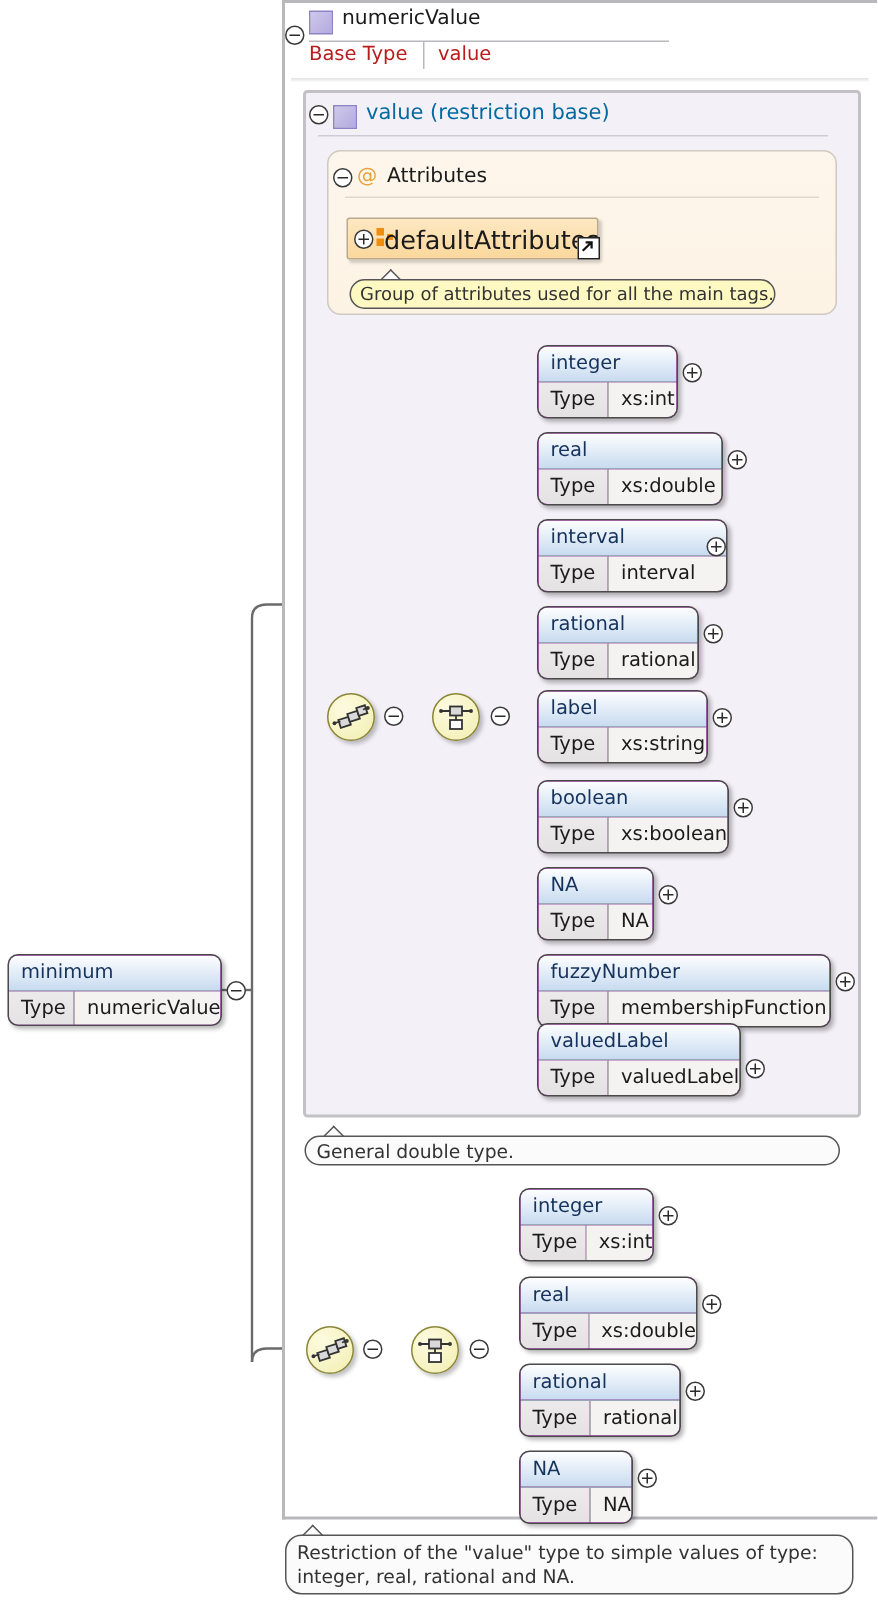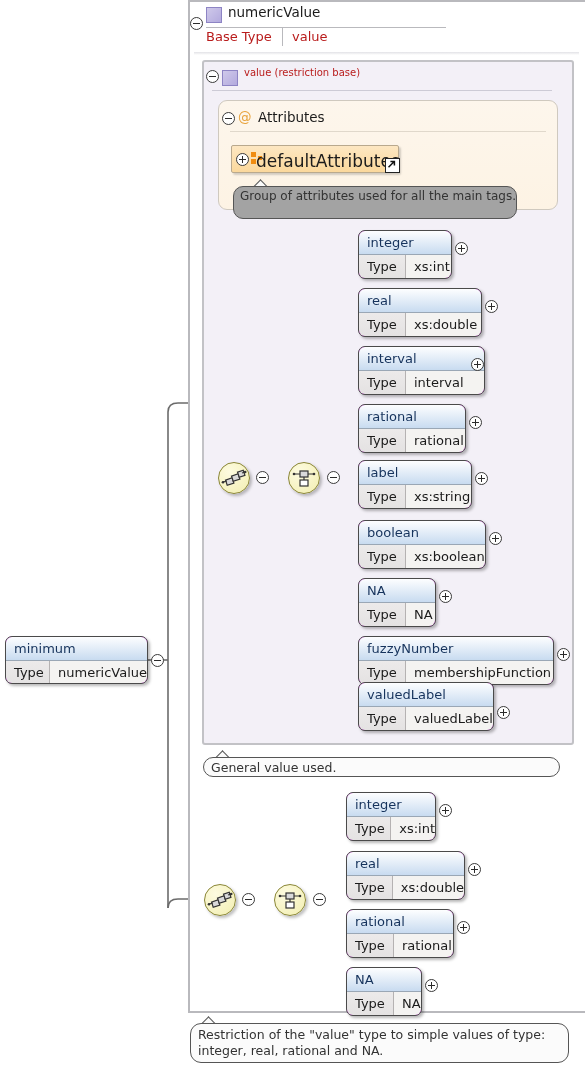--- a/index.html
+++ b/index.html
@@ -23,21 +23,21 @@
   #type-basetype .v{position:absolute;left:86px;top:0;}
   #type-shadow{left:194px;top:52px;width:385px;height:3px;
       background:linear-gradient(to bottom,#e2e2e6,#ffffff);}
 
   
   #value-container{left:202px;top:60px;width:372px;height:685px;
       background:#f3f0f7;border:2px solid #c2c2c6;border-radius:3px;box-sizing:border-box;}
   #value-header{left:222px;top:68px;width:260px;height:20px;}
   #value-header .sq{position:absolute;left:0;top:2px;width:14px;height:14px;
       background:linear-gradient(135deg,#cfc9ea,#b3aade);border:1px solid #8d84c4;}
-  #value-header .nm{position:absolute;left:22px;top:-1px;font-size:10px;color:#b91c1c;}
+  #value-header .nm{position:absolute;left:22px;top:-1px;font-size:14px;color:#0369a1;}
   #value-rule{left:212px;top:90px;width:340px;height:1px;background:#cdcbd6;}
 
   
   #attrs-container{left:218px;top:100px;width:340px;height:110px;
       background:linear-gradient(to bottom,#fdf6ec,#fdf3e4);border:1px solid #cfc9bf;
       border-radius:9px;box-sizing:border-box;}
   #attrs-header{left:238px;top:109px;width:200px;height:20px;}
   #attrs-header .at{position:absolute;left:0;top:0px;font-size:13.5px;color:#e8a33d;}
   #attrs-header .nm{position:absolute;left:20px;top:0px;font-size:13.5px;color:#1b1b1b;}
   #attrs-rule{left:230px;top:131px;width:316px;height:1px;background:#e0d8cb;}
@@ -48,22 +48,22 @@
       border:1px solid #b9a98e;box-sizing:border-box;border-radius:2px;
       box-shadow:2px 2px 2px rgba(0,0,0,.17);}
   #defattr-label{left:256px;top:151px;font-size:17px;color:#1b1b1b;}
   #defattr-arrow{left:385px;top:158px;width:13px;height:13px;background:#ffffff;border:1px solid #222;}
   #defattr-arrow svg{display:block;}
   
   #defattr-glyph{left:251px;top:152px;width:12px;height:12px;}
   #defattr-glyph i{position:absolute;background:#f08c10;display:block;}
 
   
-  #defattr-note{left:233px;top:186px;width:284px;height:33px;
-      background:#a3a3a3;border:1px solid #555;border-radius:10px;box-sizing:border-box;}
+  #defattr-note{left:233px;top:186px;width:284px;height:20px;
+      background:#fef9c3;border:1px solid #555;border-radius:10px;box-sizing:border-box;}
   #defattr-note span{position:absolute;left:6px;top:2px;font-size:12px;color:#333;white-space:nowrap;}
   .notch{position:absolute;width:18px;height:9px;overflow:hidden;}
   .notch:before{content:"";position:absolute;left:2px;top:3px;width:12px;height:12px;
       background:#fbfbfb;border-left:1px solid #555;border-top:1px solid #555;
       transform:rotate(45deg);}
 
   
   .ebox{position:absolute;border:1px solid #4a4a4a;border-radius:7px;box-sizing:border-box;
         background:#a21caf;box-shadow:2px 2px 3px rgba(0,0,0,.28);overflow:hidden;}
   .ebox .eh{height:23px;line-height:23px;padding-left:8px;font-size:13px;color:#16335c;
@@ -294,21 +294,21 @@
   <div class="eh">valuedLabel</div>
   <div class="er">
       <span class="k">Type</span>
       <span class="v">valuedLabel</span>
     </div>
 </div>
 <div class="abs exp plus" style="left:497px;top:706px;"></div>
 
 <div class="abs notch" style="left:214px;top:750px;"></div>
 <div class="abs annot" style="left:203px;top:757px;width:357px;height:20px;">
-  <span>General value used.</span>
+  <span>General double type.</span>
 </div>
 
 <div class="abs node" style="left:204px;top:884px;">
   <svg width="30" height="30" viewBox="0 0 30 30">
     <g stroke="#333" stroke-width="1.2" fill="#d9d9d9">
       <rect x="7" y="16" width="7" height="5.5" transform="rotate(-18 10 18)"></rect>
       <rect x="13" y="12" width="7" height="5.5" transform="rotate(-18 16 14)"></rect>
       <rect x="19" y="8" width="6" height="5.5" transform="rotate(-18 22 10)"></rect>
     </g>
     <g stroke="#333" stroke-width="1.2" fill="none">

